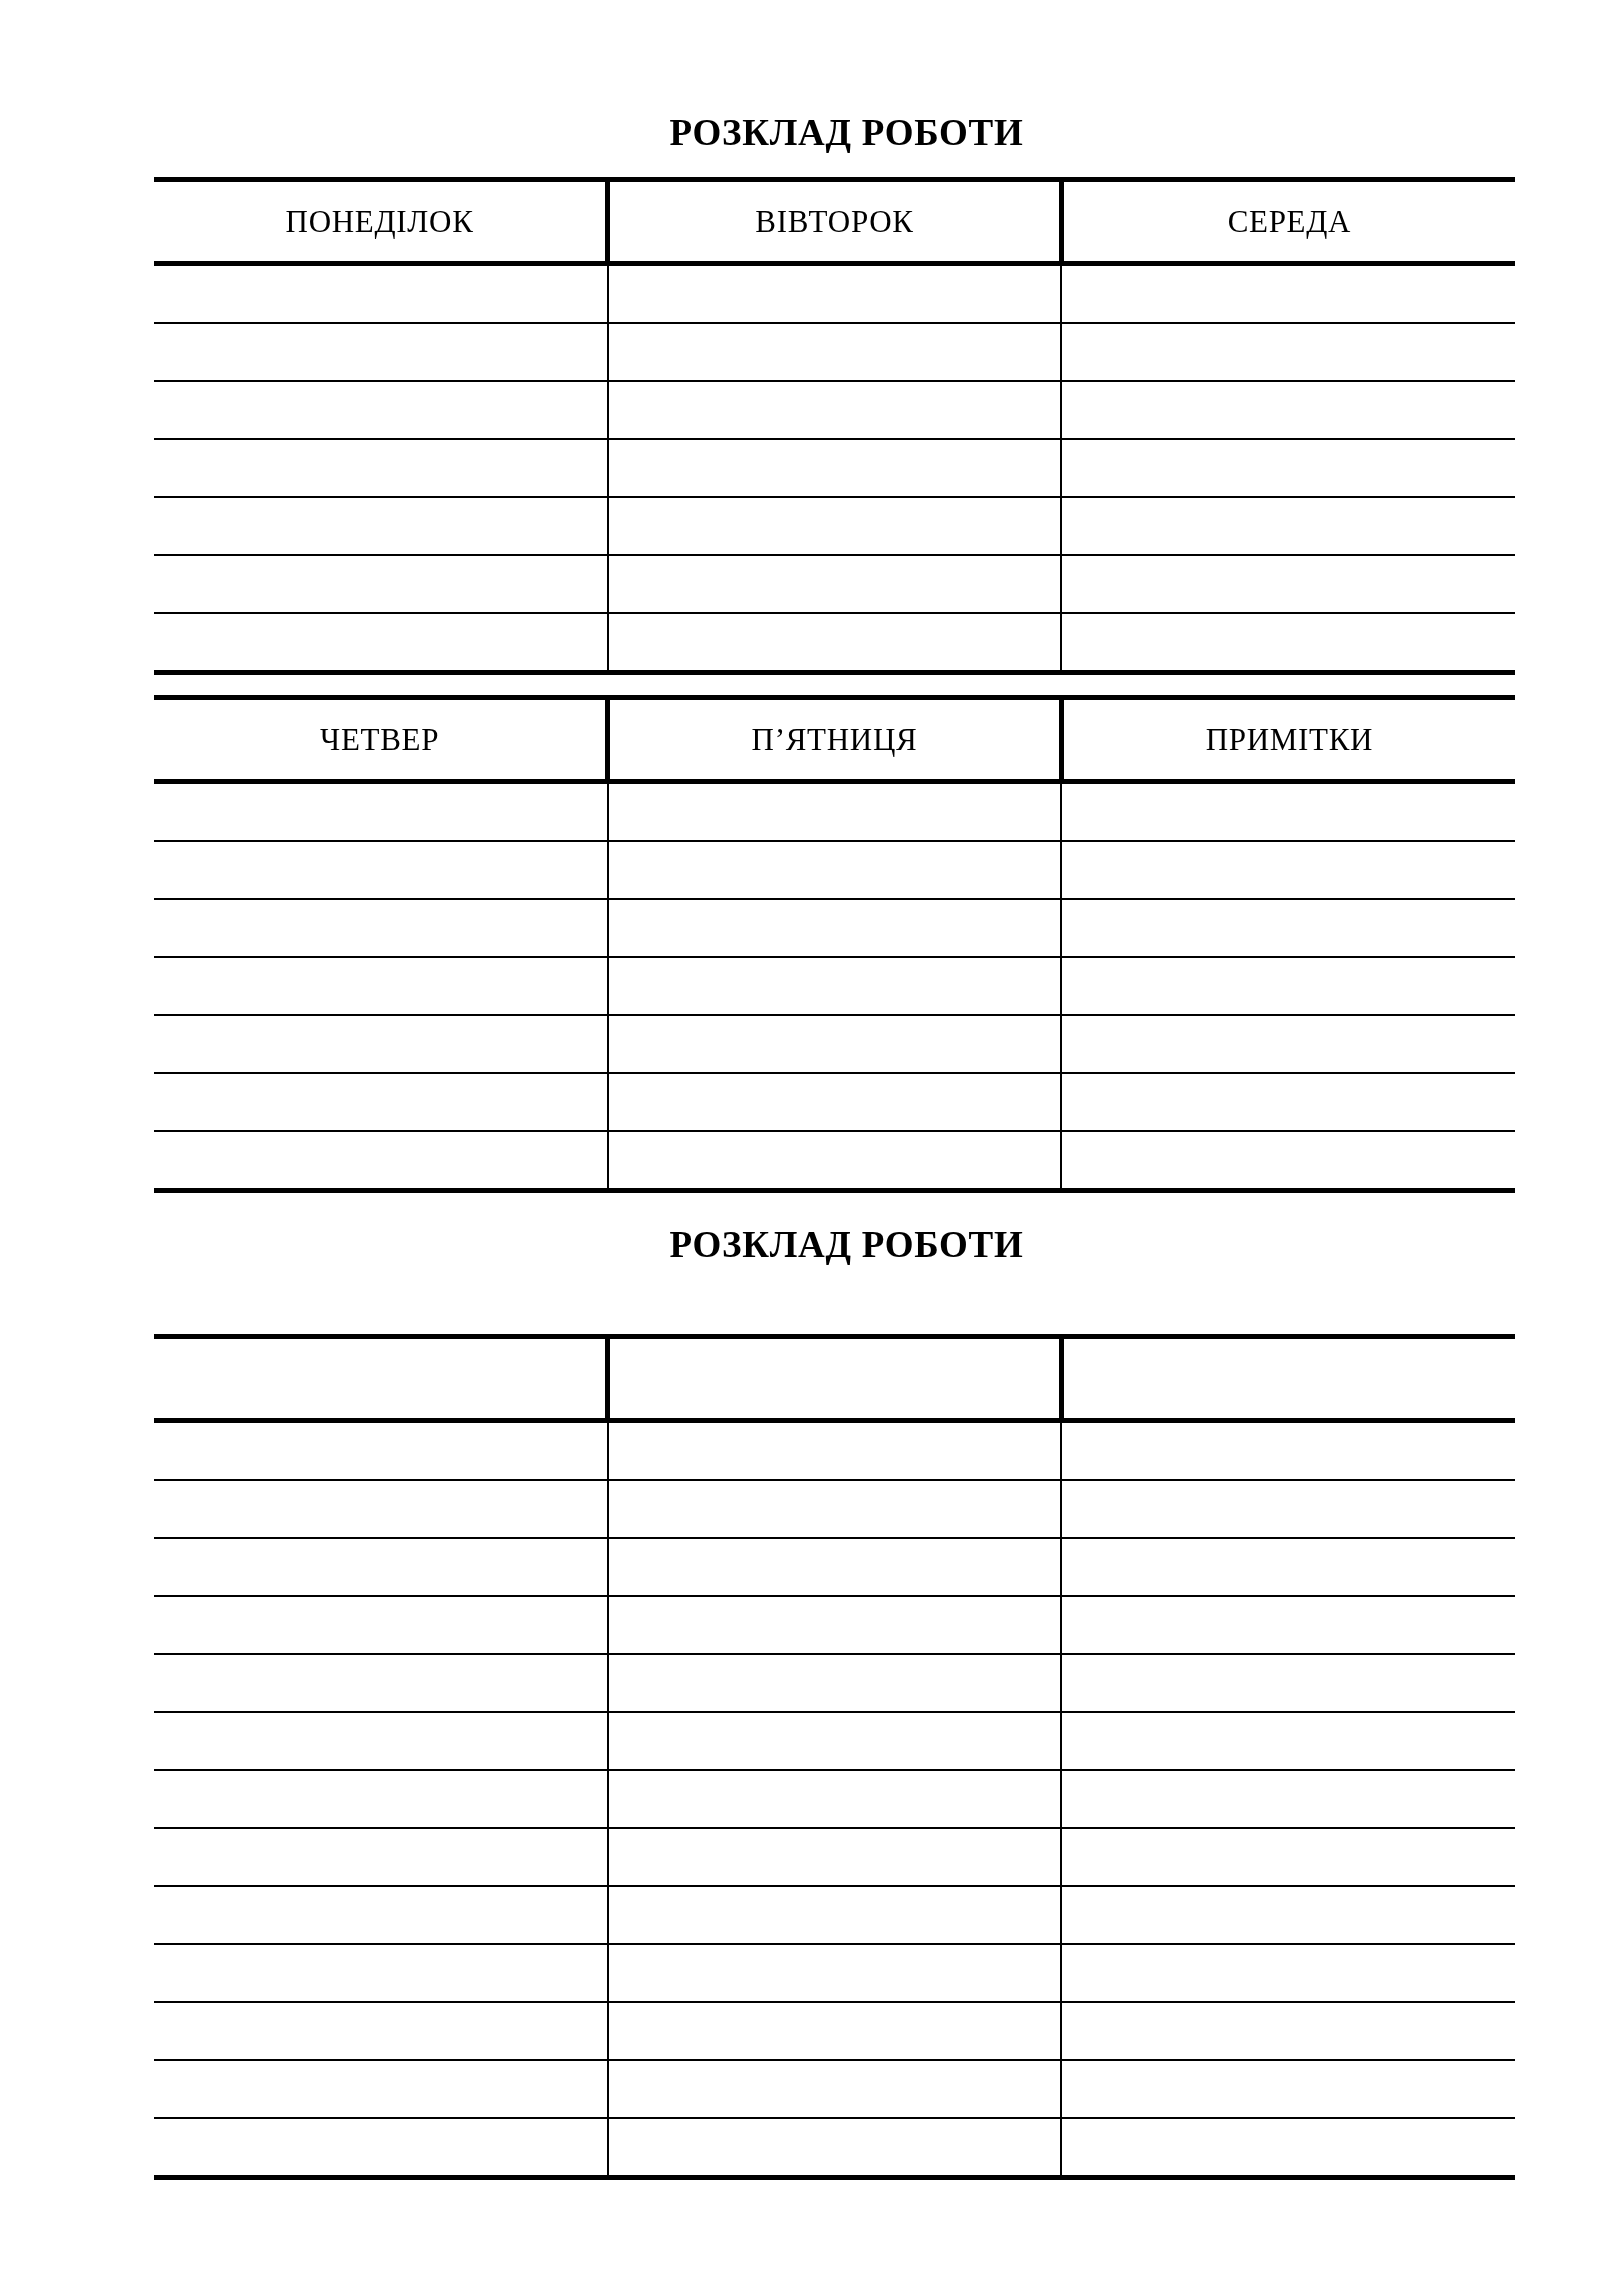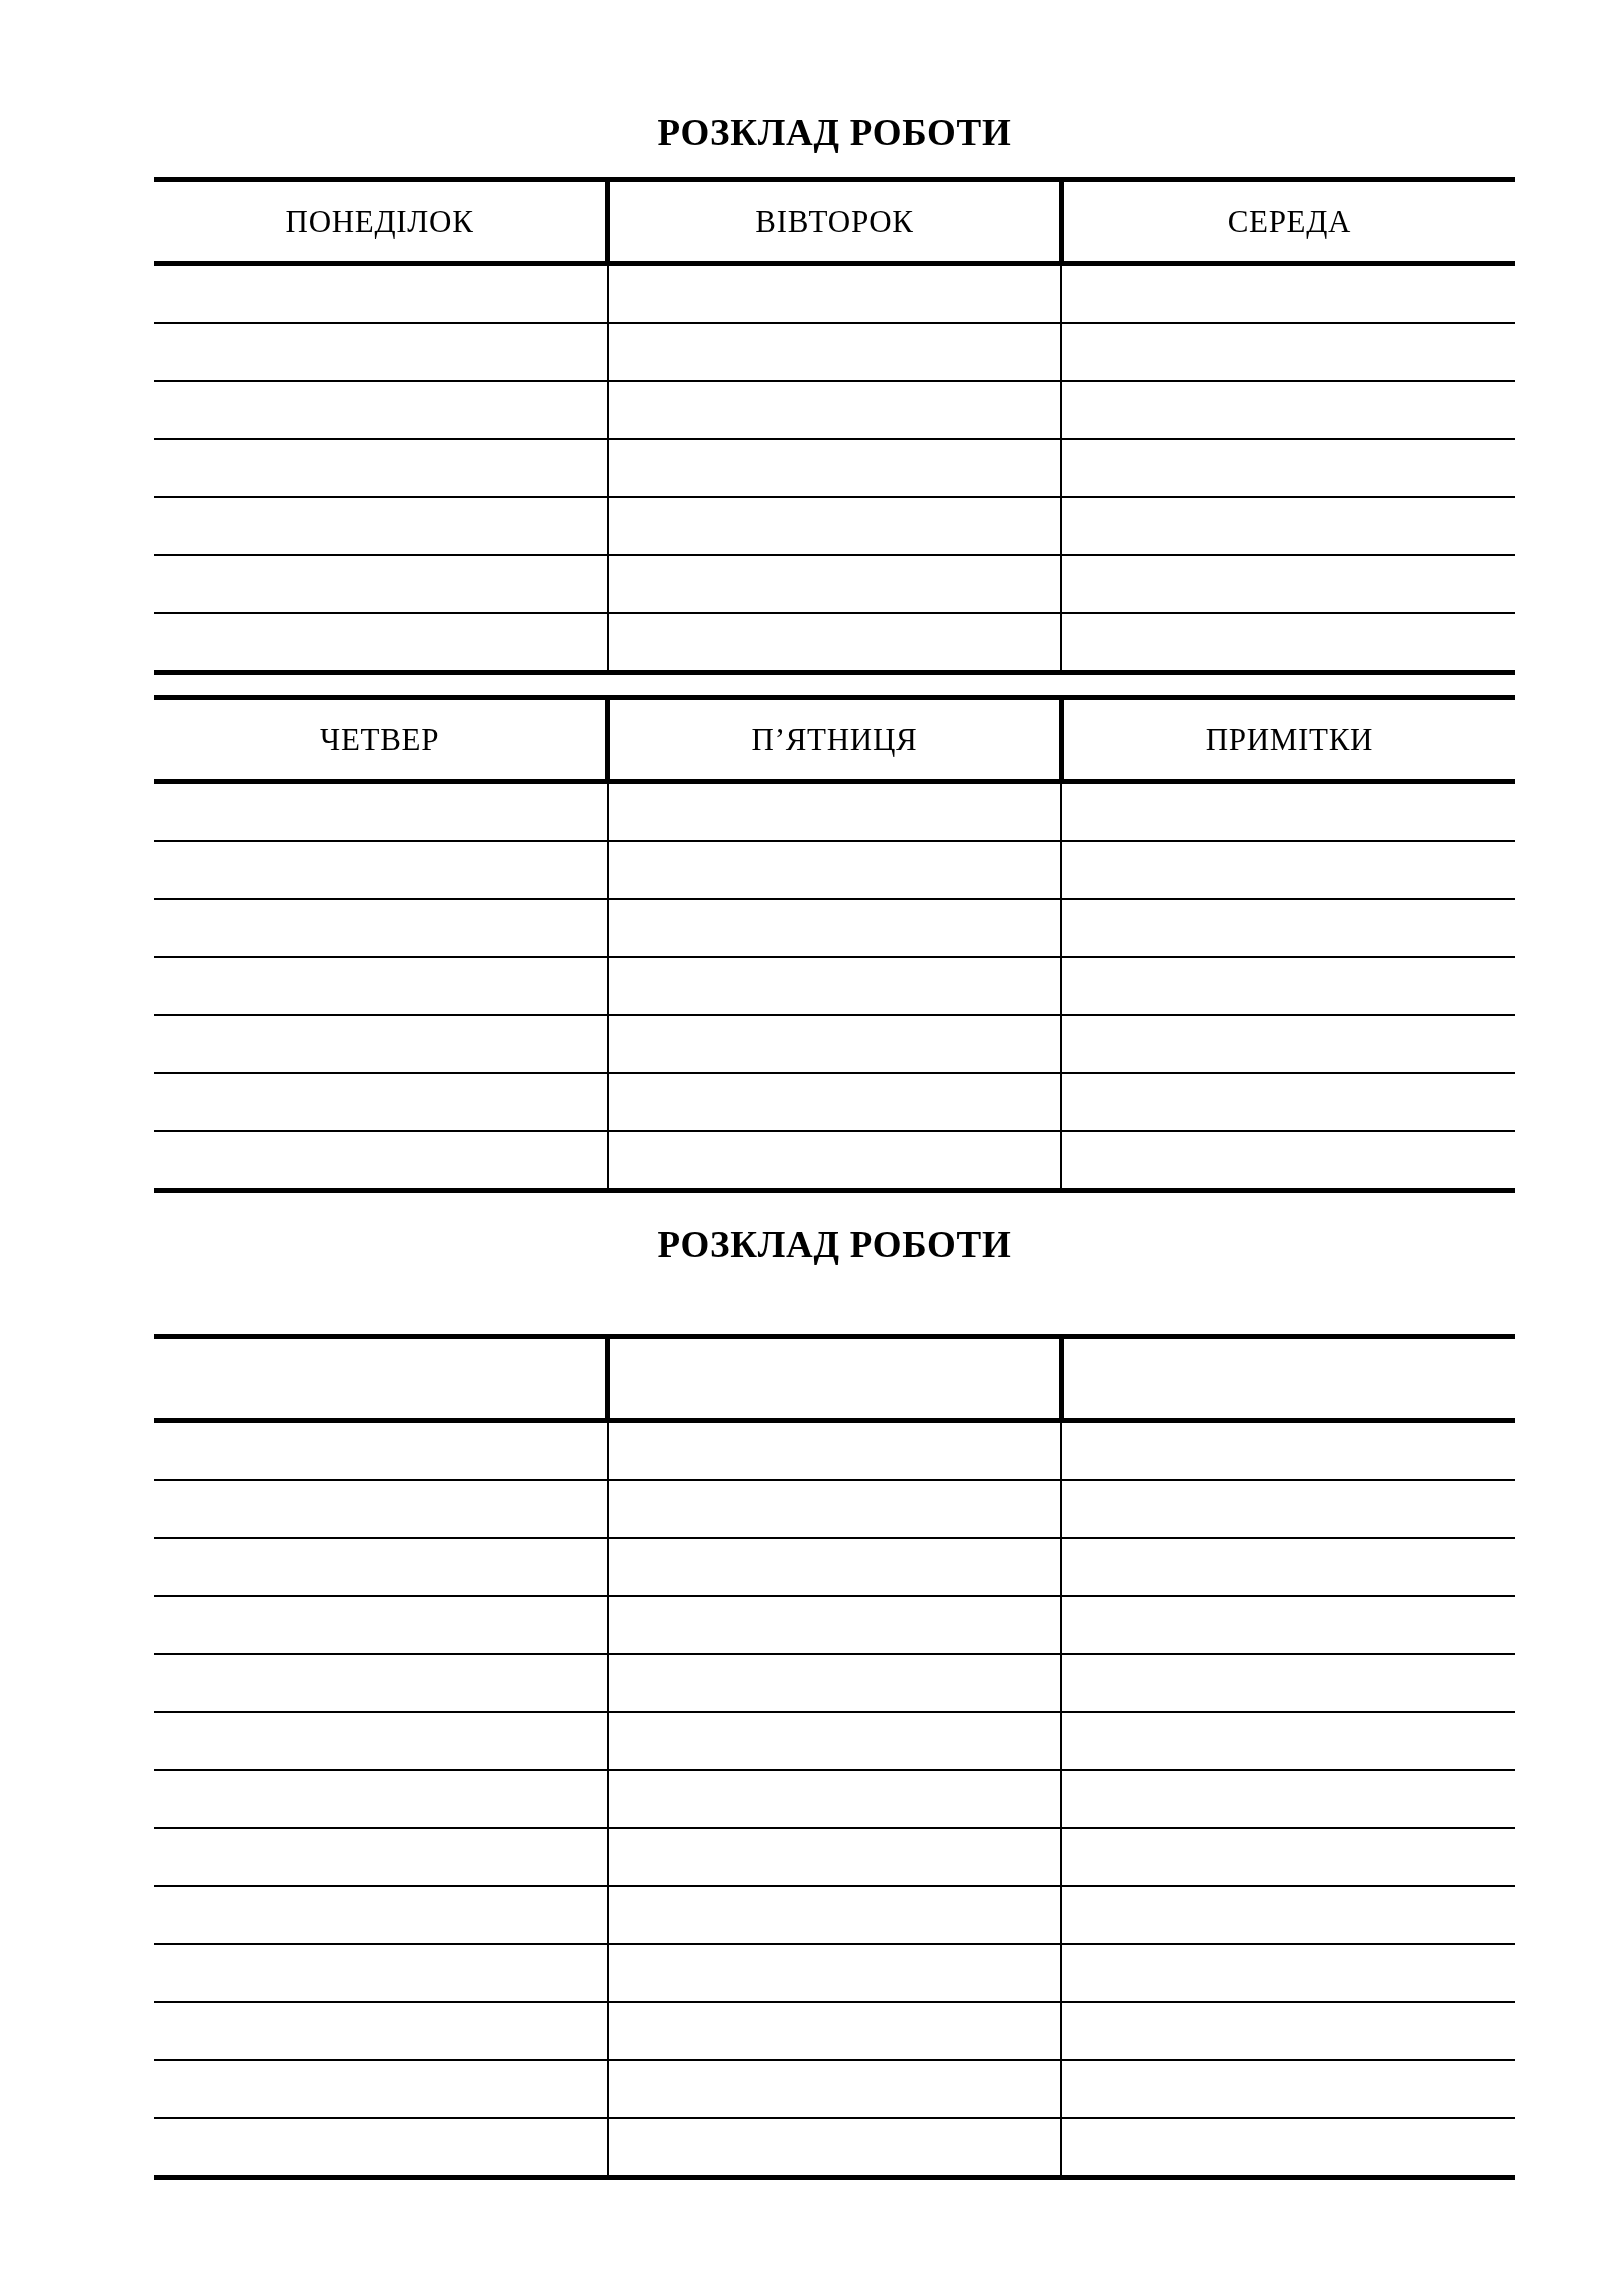--- a/index.html
+++ b/index.html
@@ -7,21 +7,21 @@
     position: relative;
     width: 1623px;
     height: 2295px;
     background: #ffffff;
     font-family: "Liberation Serif", serif;
     color: #000000;
     overflow: hidden;
   }
   .doc-title {
     position: absolute;
-    left: 154px;
+    left: 166px;
     width: 1361px;
     text-align: center;
     font-weight: bold;
     font-size: 37px;
     line-height: 47px;
     letter-spacing: 0.7px;
     white-space: nowrap;
   }
   #title1 { top: 109px; }
   #title2 { top: 1221px; }

